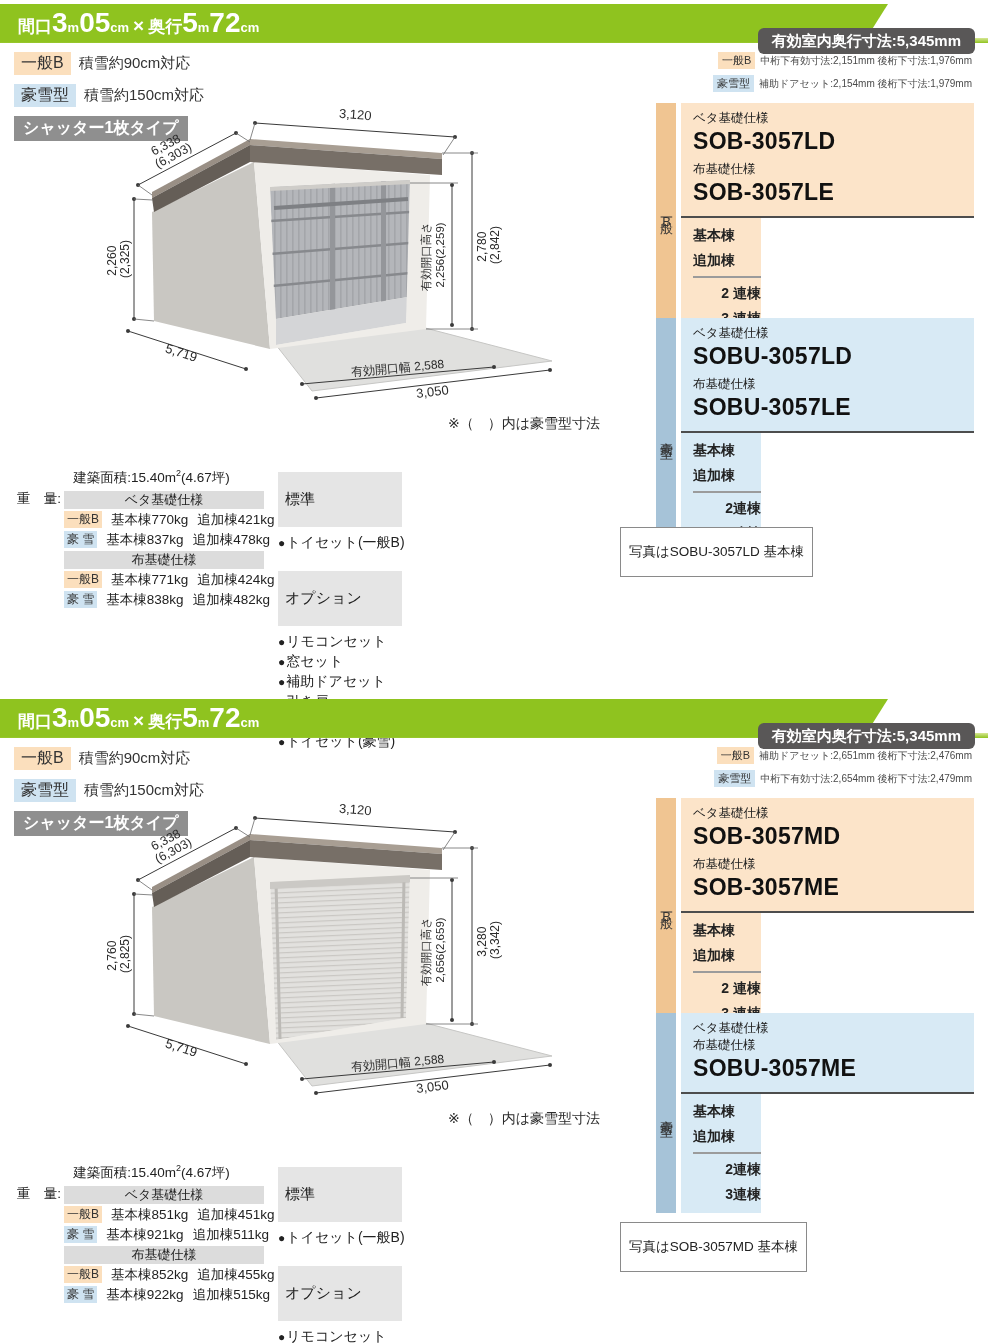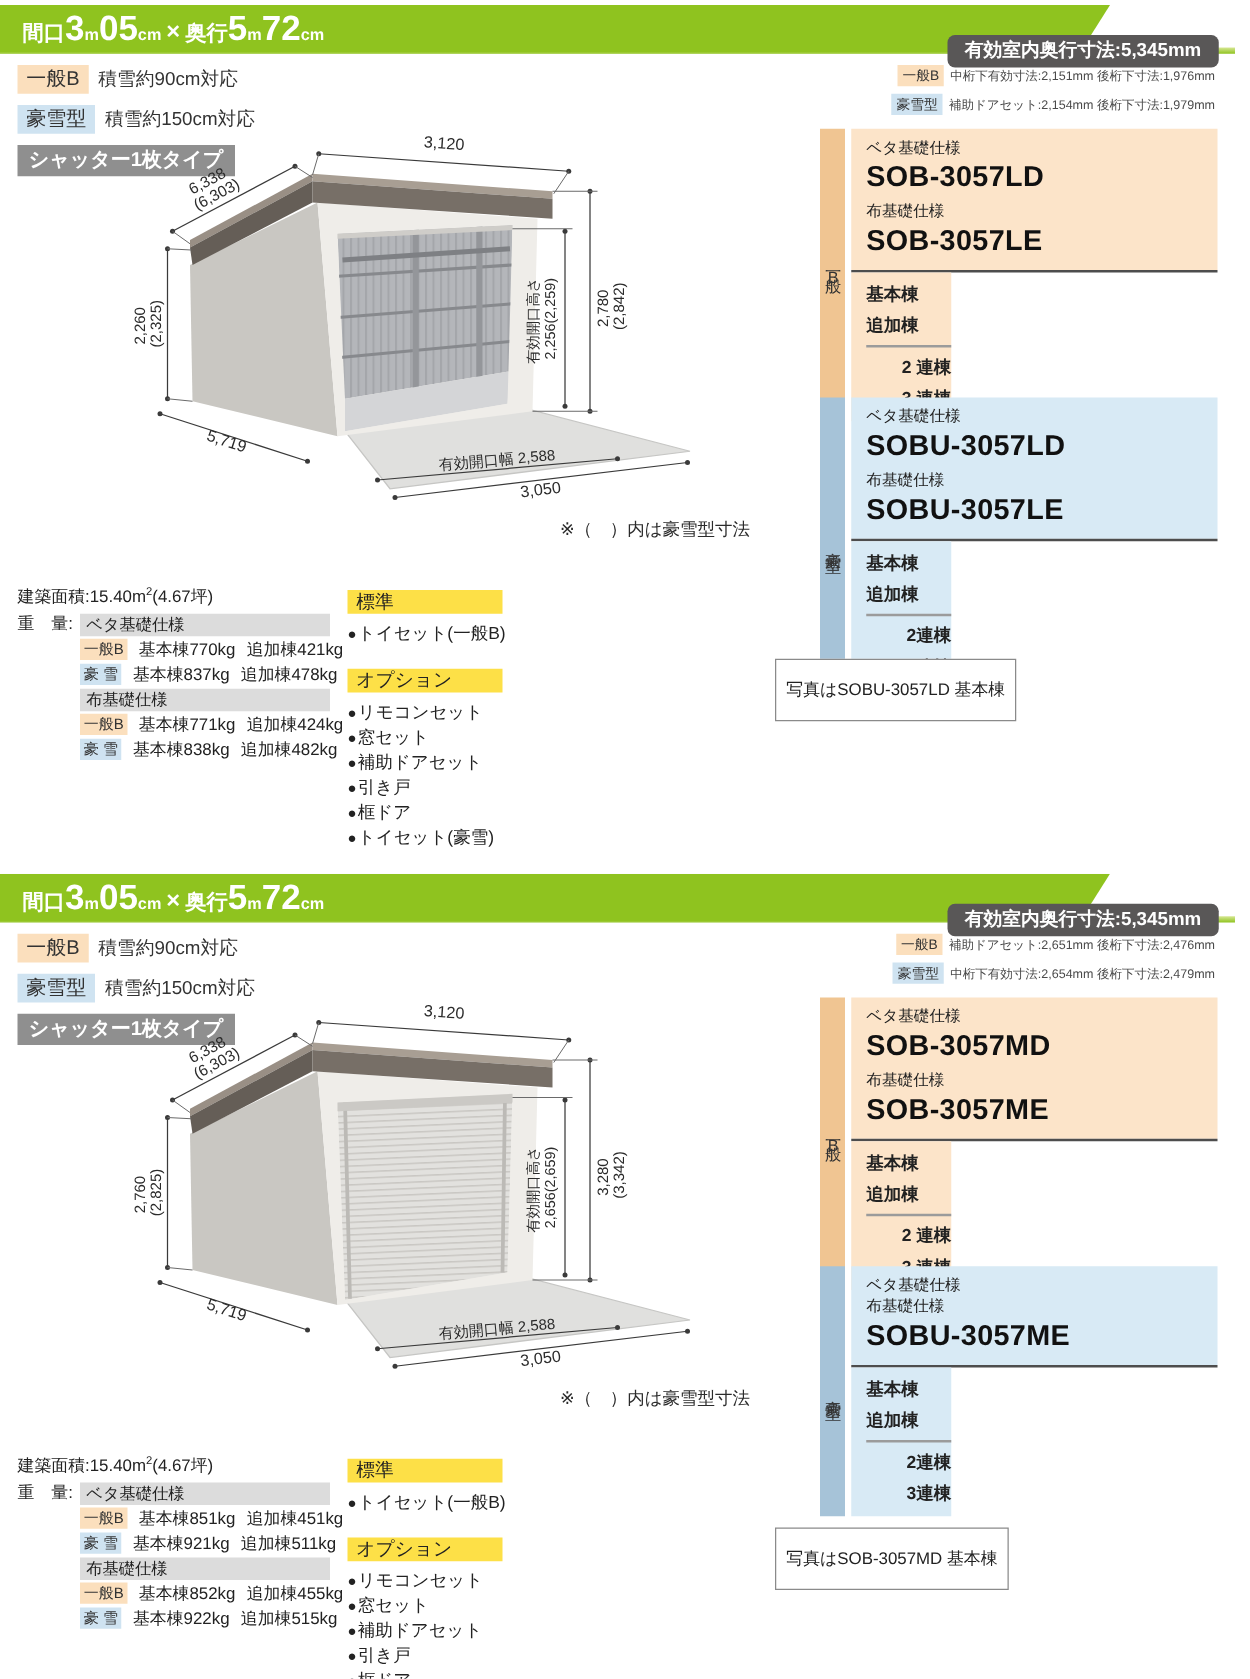--- a/index.html
+++ b/index.html
@@ -38,32 +38,32 @@
   .shutter-chip{display:inline-block;background:#8f8f8f;color:#fff;font-size:16px;
     font-weight:bold;padding:2px 9px;}
   
   .diagram{position:absolute;top:95px;left:100px;width:560px;height:370px;}
   .diagram svg{width:100%;height:100%;display:block;}
   svg text{font-family:"Liberation Sans","DejaVu Sans",sans-serif;fill:#2b2b2b;}
   .dot{fill:#3a3a3a;}
   .dim{stroke:#3a3a3a;stroke-width:1;}
   .ext{stroke:#6a6a6a;stroke-width:0.8;}
   
-  .info-left{position:absolute;top:468px;left:14px;width:275px;font-size:13.5px;color:#222;}
+  .info-left{position:absolute;top:468px;left:14px;width:275px;font-size:13.5px;color:#222;text-align:center;}
   .area-line{margin-bottom:3px;}
   .area-line sup{font-size:9px;}
   .w-line{display:flex;}
   .w-label{width:50px;white-space:pre;}
   .w-groups{flex:1;}
   .group-name{background:#dcdcdc;padding:0 5px;font-size:13px;width:190px;margin:1px 0 2px 0;}
   .w-row{display:flex;gap:9px;align-items:center;margin:2px 0;white-space:nowrap;}
   .w-row .chip{font-size:12px;padding:0 3px;}
   
   .info-std{position:absolute;top:472px;left:278px;width:160px;color:#222;}
-  .std-hdr{background:#fde047;font-size:15px;padding:0 7px;width:110px;margin-bottom:6px;}
+  .std-hdr{background:#e5e5e5;font-size:15px;padding:18px 7px;width:110px;margin-bottom:6px;}
   .std-item{font-size:14px;line-height:19px;white-space:nowrap;}
   .std-gap{height:18px;}
   .bullet{font-size:12px;margin-right:1px;}
   
   .panel{position:absolute;left:656px;width:318px;display:flex;}
   .panel .vtab{width:20px;margin-right:5px;display:flex;align-items:center;justify-content:center;
     writing-mode:vertical-rl;text-orientation:upright;font-size:13px;letter-spacing:2px;color:#333;}
   .panel .content{flex:1;}
   .panel .model-block{padding:7px 12px 9px 12px;}
   .panel .spec-sm{font-size:12.5px;color:#222;}

